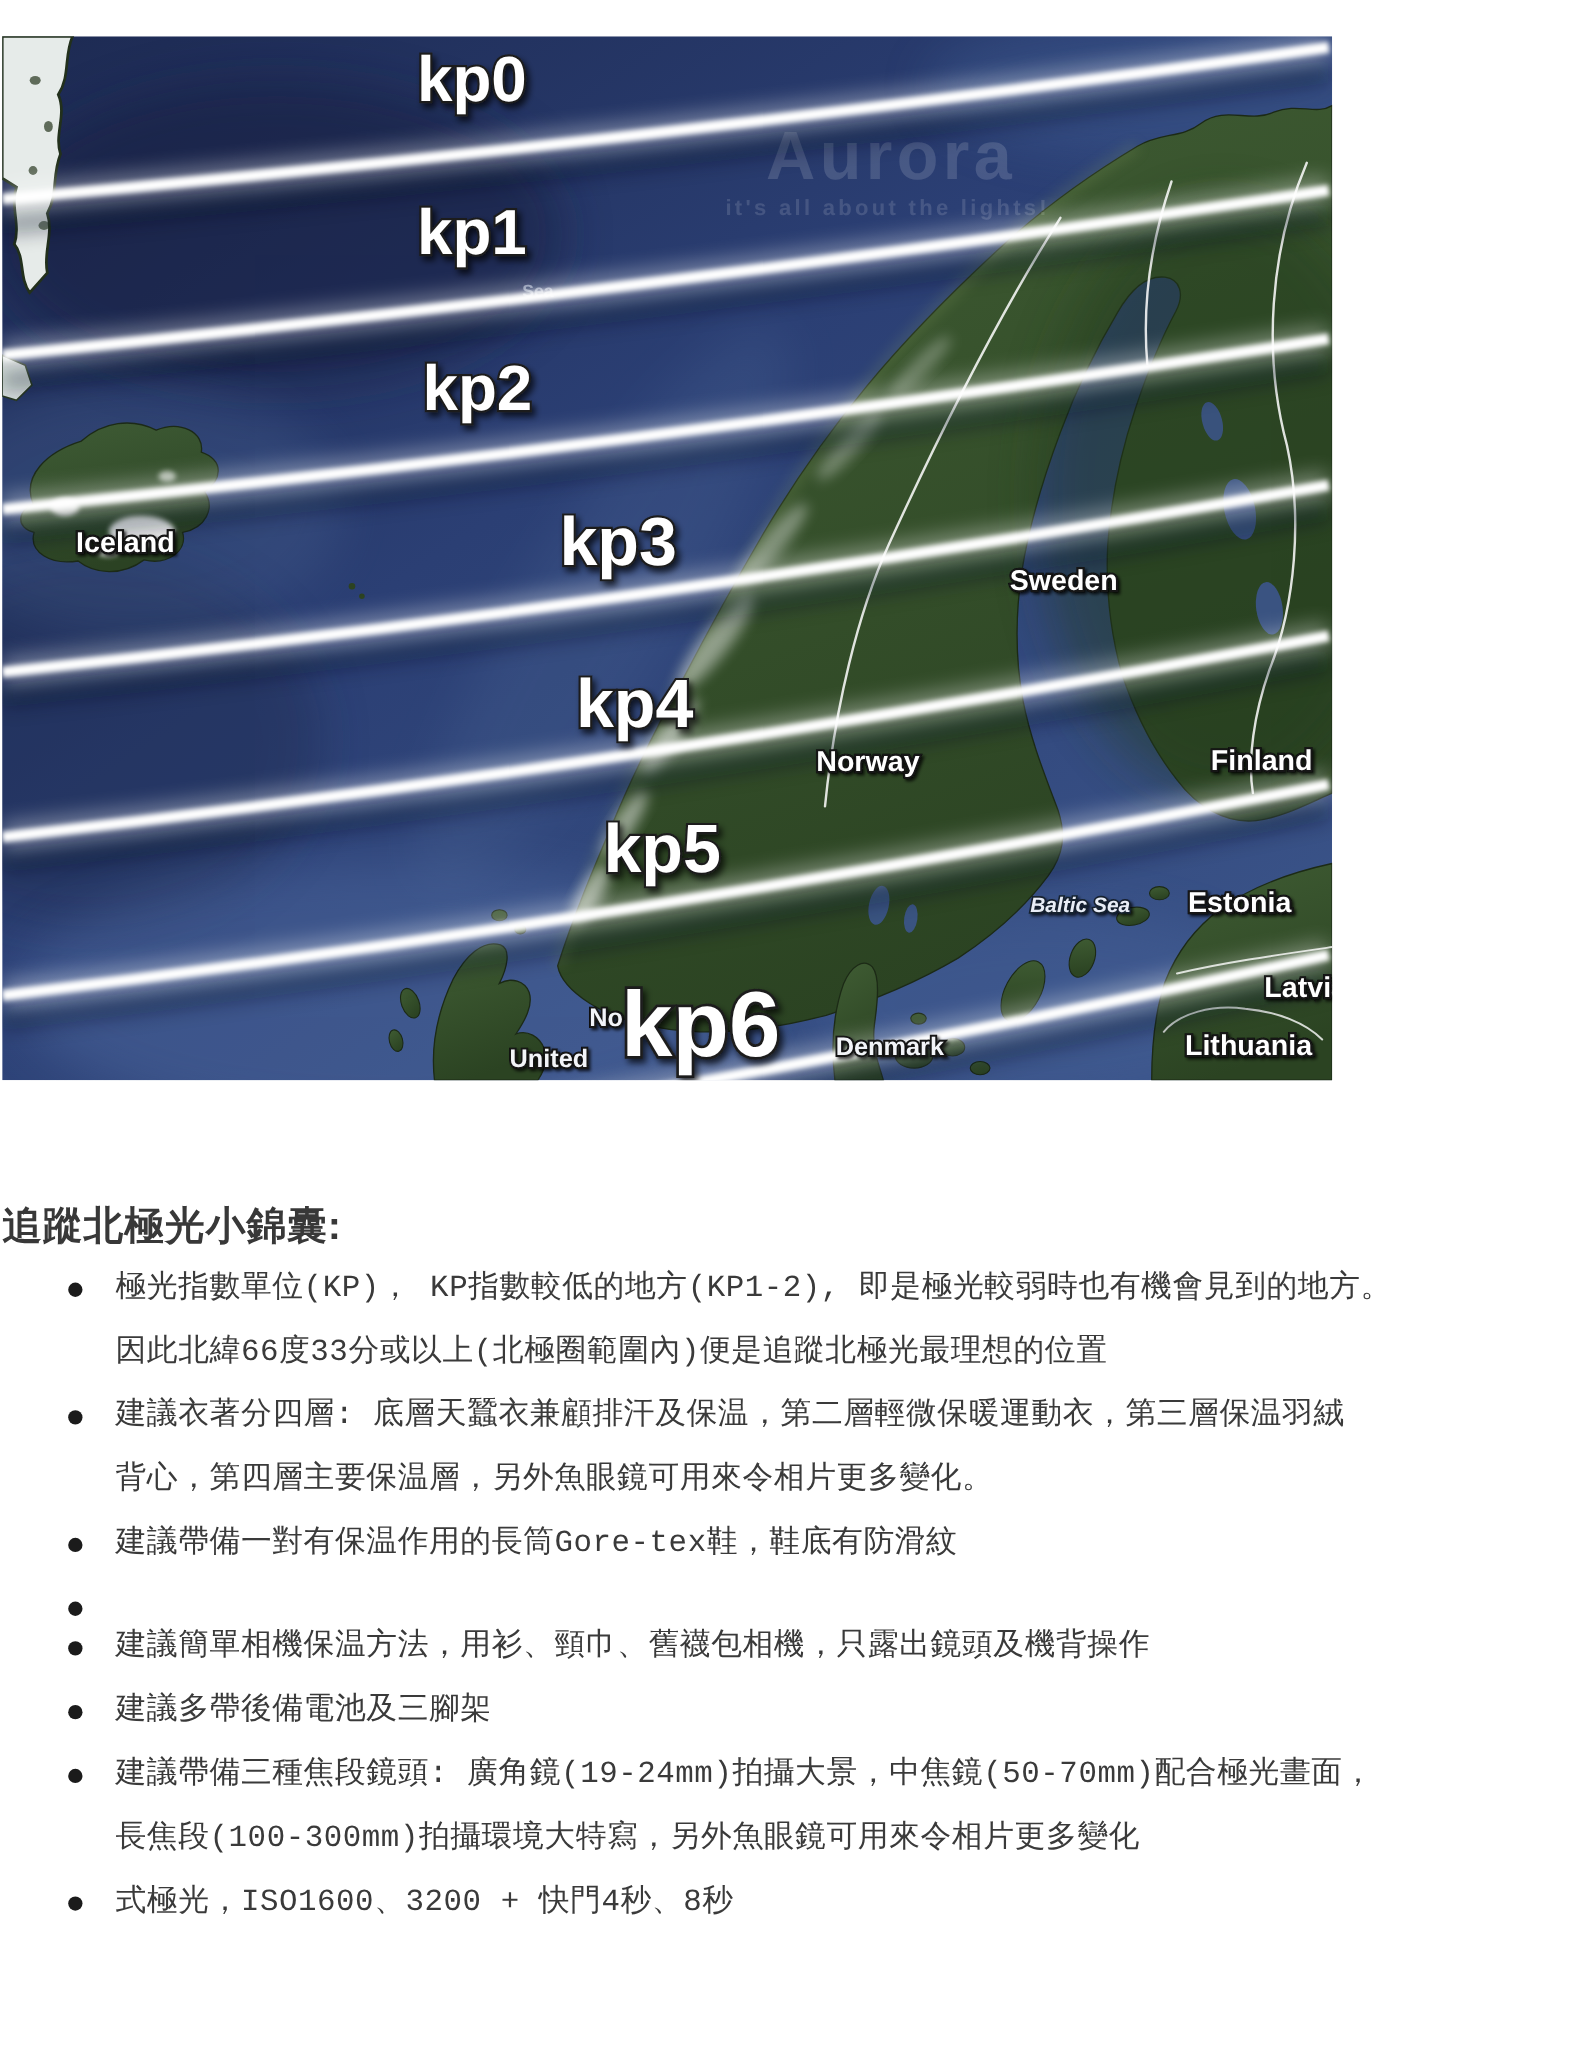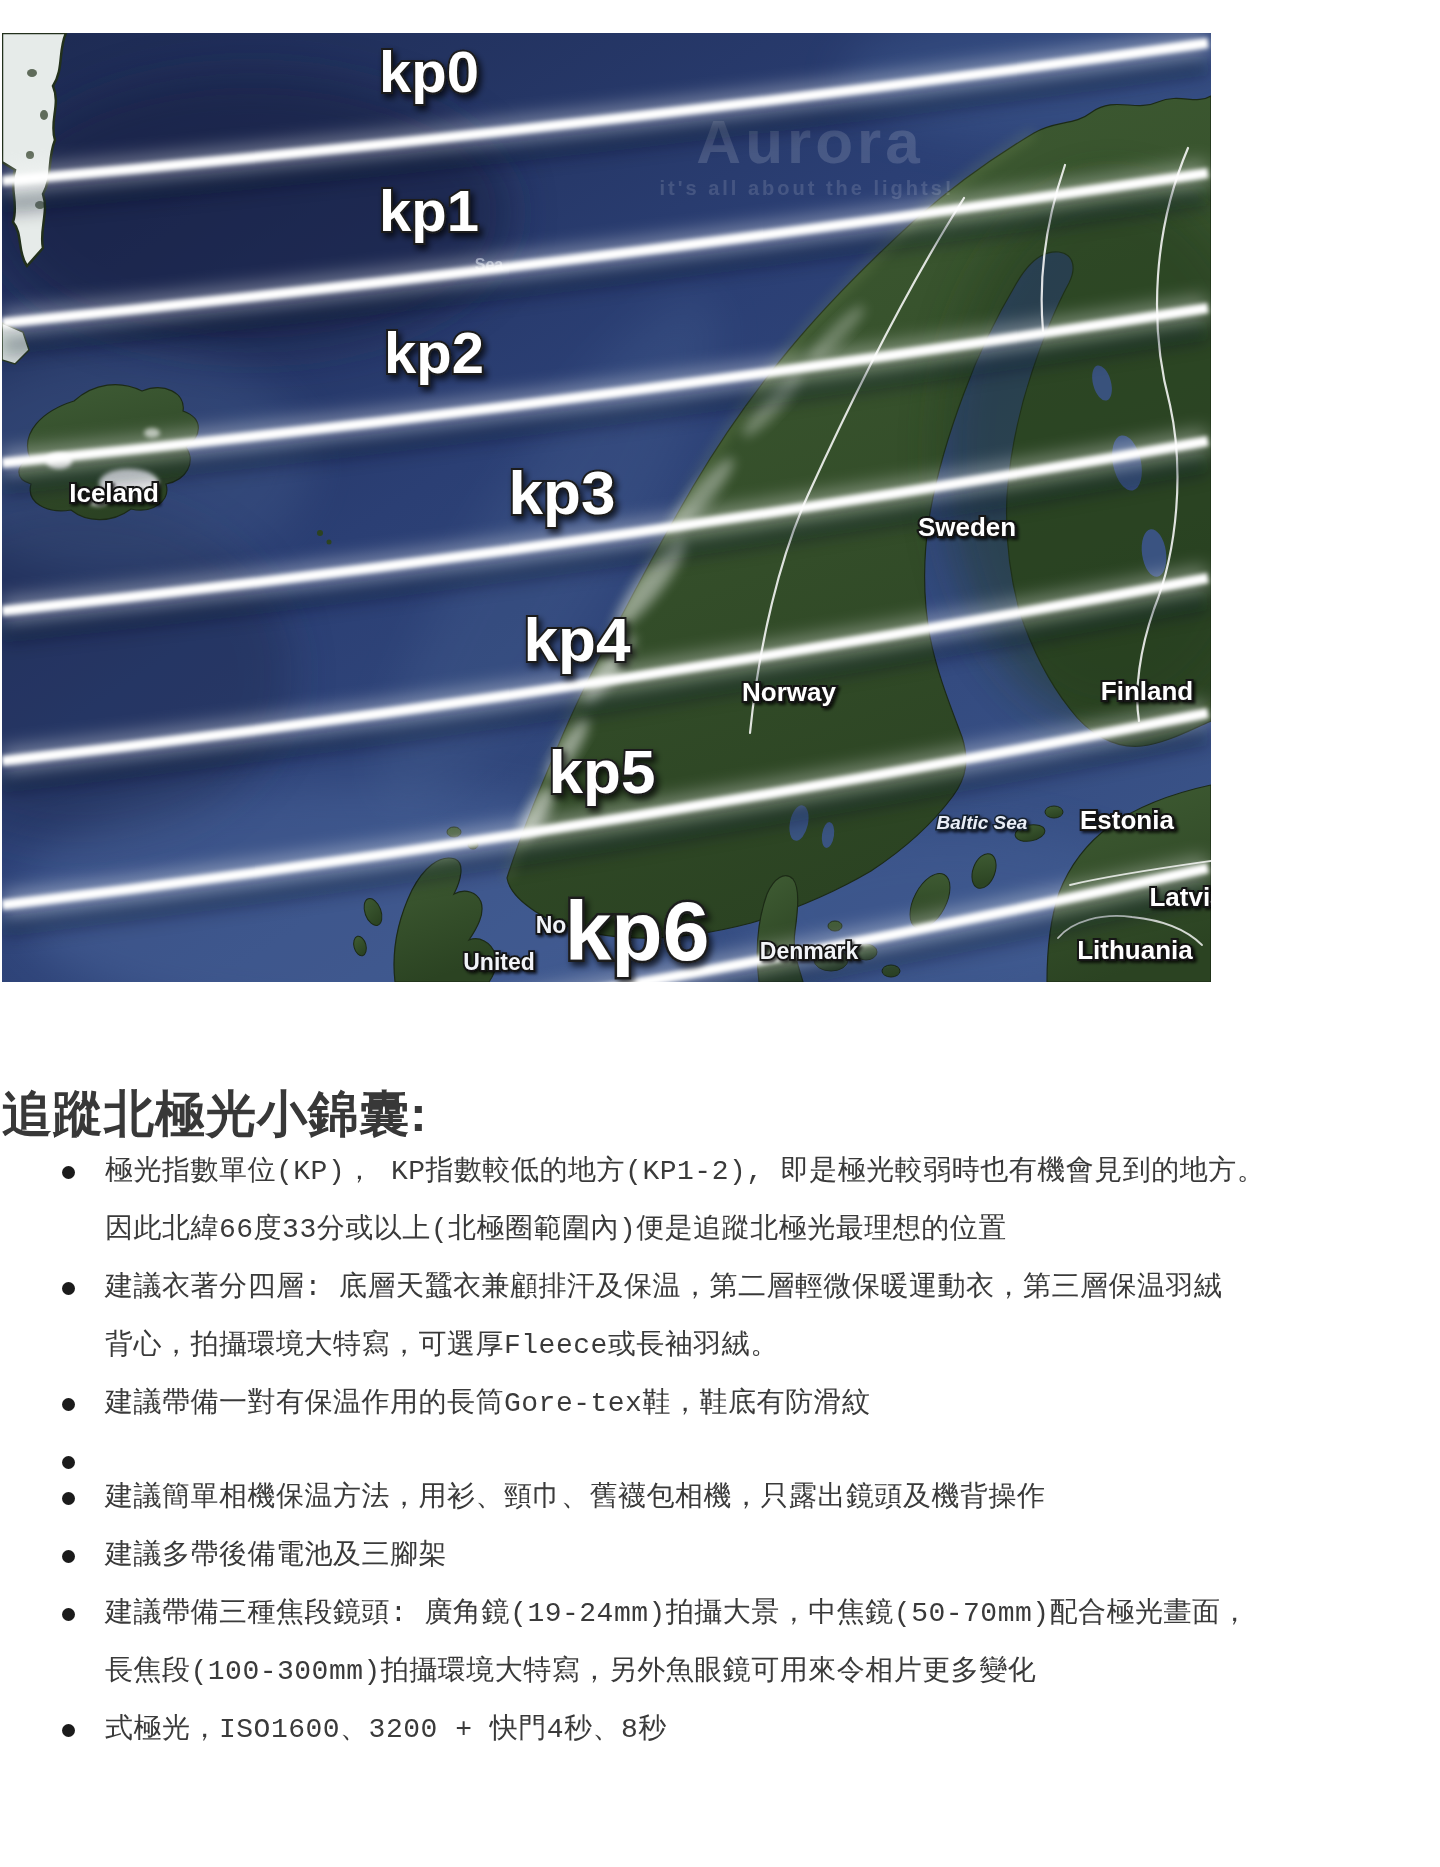--- a/index.html
+++ b/index.html
@@ -28,21 +28,21 @@
   .s-shadow { fill:none; stroke:#060d20; stroke-width:20; opacity:.38; }
   .s-glow   { fill:none; stroke:#ffffff; stroke-width:26; opacity:.35; }
   .s-core   { fill:none; stroke:#ffffff; stroke-width:10; }
 
   .border-line { fill:none; stroke:#ffffff; stroke-width:2.2; opacity:.85; stroke-linecap:round; }
   .border-thin { fill:none; stroke:#ffffff; stroke-width:1.8; opacity:.8; stroke-linecap:round; }
 
   
   #tips-heading {
     position:absolute; left:2px; top:1082px; height:64px; line-height:64px;
-    font-size:50px; color:#383838; letter-spacing:1px; white-space:nowrap;
+    font-size:36px; color:#383838; letter-spacing:1px; white-space:nowrap;
   }
   #tips-list { position:absolute; left:0; top:1143px; width:1300px; }
   .tip-item { display:flex; align-items:flex-start; }
   .bullet-dot {
     flex:none; width:13px; height:13px; border-radius:50%; background:#1b1b1b;
     margin:23px 0 0 62px;
   }
   .tip-lines { margin-left:30px;font-family:Liberation Mono, monospace; }
   .tip-line {
     height:58px; line-height:58px; font-size:28px; color:#3a3a3a;
@@ -256,21 +256,21 @@
       <div class="tip-lines">
         <div class="tip-line">極光指數單位(KP)， KP指數較低的地方(KP1-2), 即是極光較弱時也有機會見到的地方。</div>
         <div class="tip-line">因此北緯66度33分或以上(北極圈範圍內)便是追蹤北極光最理想的位置</div>
       </div>
     </div>
 
     <div class="tip-item">
       <span class="bullet-dot"></span>
       <div class="tip-lines">
         <div class="tip-line">建議衣著分四層: 底層天蠶衣兼顧排汗及保温，第二層輕微保暖運動衣，第三層保温羽絨</div>
-        <div class="tip-line">背心，拍攝環境大特寫，可選厚Fleece或長袖羽絨。</div>
+        <div class="tip-line">背心，第四層主要保温層，另外魚眼鏡可用來令相片更多變化。</div>
       </div>
     </div>
 
     <div class="tip-item">
       <span class="bullet-dot"></span>
       <div class="tip-lines">
         <div class="tip-line">建議帶備一對有保温作用的長筒Gore-tex鞋，鞋底有防滑紋</div>
       </div>
     </div>
 

